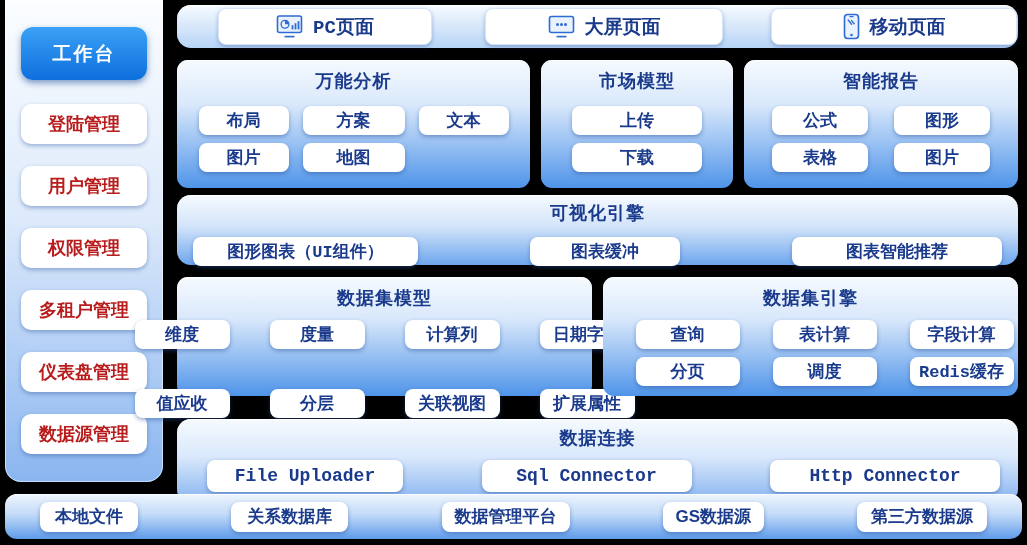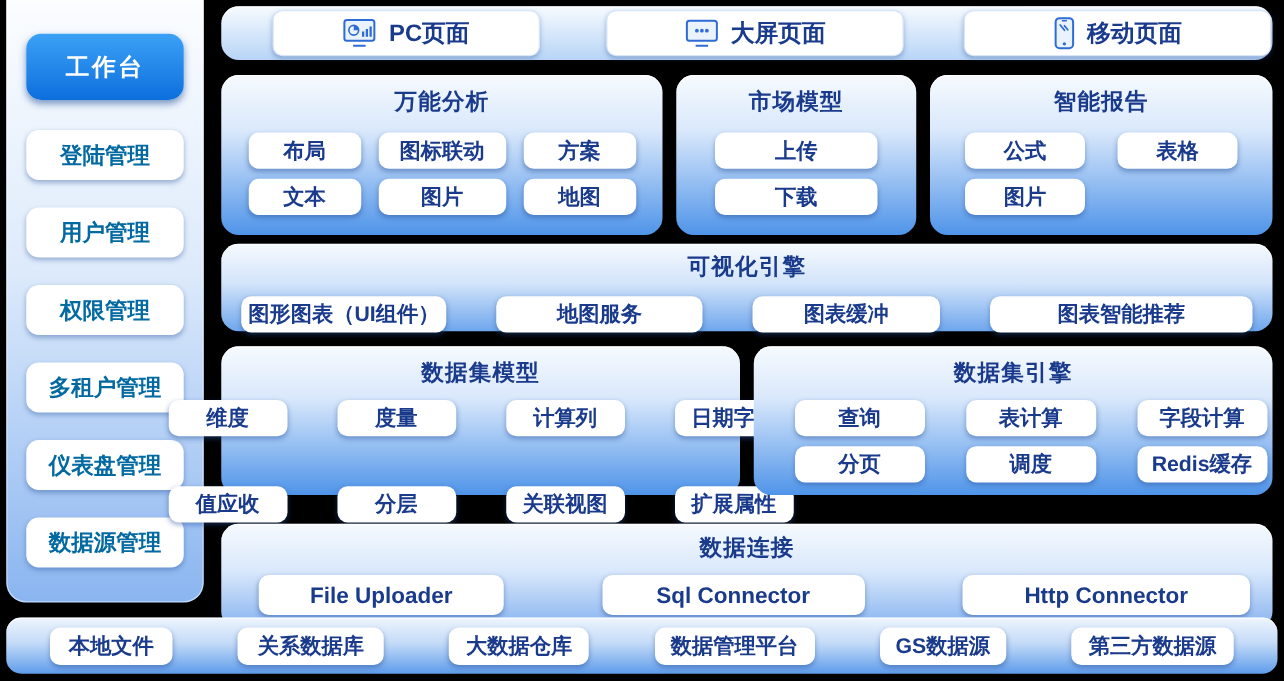--- a/index.html
+++ b/index.html
@@ -7,21 +7,21 @@
     width:1027px;height:545px;position:relative;overflow:hidden;
     font-family:"Liberation Sans","DejaVu Sans",sans-serif;
     -webkit-font-smoothing:antialiased;
   }
   .stage{position:absolute;inset:0;background:#000;border-radius:18px;}
   
   .panel{
     position:absolute;border-radius:14px;
     box-shadow:inset 0 1px 0 rgba(255,255,255,.85);
   }
-  .grad-tall{background:linear-gradient(180deg,#f6fafe 0%,#d9e8fb 35%,#4f94e9 100%);}
+  .grad-tall{background:linear-gradient(180deg,#f6fafe 0%,#d9e8fb 35%,#4f94e9 100%);border-radius:11px;}
   .grad-mid{background:linear-gradient(180deg,#f6fafe 0%,#d3e4fa 45%,#6ea6ed 100%);}
   .grad-soft{background:linear-gradient(180deg,#f6fafe 0%,#d9e8fb 45%,#85b2f0 100%);}
   .grad-flat{background:linear-gradient(180deg,#f7fbff 0%,#b7d4f6 100%);}
   .panel-title{
     text-align:center;padding-top:9px;font-size:18px;font-weight:700;
     color:#1a3a8c;letter-spacing:1px;
   }
   .chip{
     background:#fff;border-radius:8px;color:#1a3a8c;
     display:flex;align-items:center;justify-content:center;
@@ -32,32 +32,32 @@
   
   .sidebar{
     position:absolute;left:5px;top:0;width:158px;height:482px;
     border-radius:0 0 16px 16px;
     background:linear-gradient(180deg,#fbfdff 0%,#ddeafb 45%,#8ab5f0 100%);
     box-shadow:inset 0 0 0 1px rgba(255,255,255,.5);
     display:flex;flex-direction:column;align-items:center;
   }
   .side-btn{
     width:126px;height:40px;border-radius:10px;background:#fff;
-    color:#0369a1;font-size:18px;font-weight:700;
+    color:#b91c1c;font-size:18px;font-weight:700;
     display:flex;align-items:center;justify-content:center;
     box-shadow:0 2px 4px rgba(36,78,150,.4);margin-bottom:22px;cursor:pointer;
   }
   .side-btn.active{
     margin-top:27px;height:53px;width:126px;border-radius:12px;margin-bottom:24px;
     background:linear-gradient(180deg,#3ba1f6 0%,#0d6fdd 100%);
     color:#fff;font-size:19px;letter-spacing:2px;
     box-shadow:0 3px 6px rgba(10,60,140,.5);
   }
   
-  .main{position:absolute;left:177px;top:0;width:841px;height:545px;}
+  .main{position:absolute;left:177px;top:0;width:841px;height:545px;font-family:Liberation Mono, monospace;}
   .top-bar{left:0;top:5px;width:841px;height:43px;display:flex;align-items:center;}
   .top-btn{
     height:35px;border-radius:8px;background:#fff;
     border:1px solid #d7e5f8;
     display:flex;align-items:center;justify-content:center;gap:10px;
     color:#1a3a8c;font-size:19px;font-weight:700;
     box-shadow:0 2px 4px rgba(36,78,150,.35);cursor:pointer;
   }
   .top-btn .ic{display:flex;align-items:center;}
   
@@ -65,21 +65,21 @@
   .row2-grid .panel{position:relative;height:128px;}
   .chip-grid{display:grid;justify-content:center;margin-top:13px;row-gap:8px;}
   .g-analysis{grid-template-columns:90px 102px 90px;column-gap:14px;}
   .g-market{grid-template-columns:130px;}
   .g-report{grid-template-columns:96px 96px;column-gap:26px;}
   .g-dsmodel{grid-template-columns:repeat(4,95px);column-gap:5px;gap:40px;}
   .g-dsengine{grid-template-columns:repeat(3,104px);column-gap:33px;padding-left:28px;}
   
   .viz-row{display:flex;justify-content:space-between;align-items:center;padding:0 16px;margin-top:12px;}
   .viz-row .chip{height:29px;}
-  .w208{width:164px}.w165{width:165px}.w150{width:150px}.w210{width:210px}
+  .w208{width:225px}.w165{width:165px}.w150{width:150px}.w210{width:210px}
   
   .row4-grid{position:absolute;left:0;top:277px;width:841px;height:119px;display:flex;gap:11px;}
   .row4-grid .panel{position:relative;height:119px;}
   
   .conn-row{display:flex;justify-content:space-between;align-items:center;padding:0 18px;margin-top:10px;}
   .conn-row .chip{height:32px;font-size:18px;margin-left:12px;}
   .w196{width:196px}.w230{width:230px}.wsql{width:210px}
   
   .bottom-bar{
     position:absolute;left:5px;top:494px;width:1017px;height:45px;border-radius:12px;
@@ -148,49 +148,48 @@
         </span>
         <span>移动页面</span>
       </div>
     </div>
 
     <div class="row2-grid">
       <div class="panel grad-tall" style="width:353px">
         <div class="panel-title">万能分析</div>
         <div class="chip-grid g-analysis">
           <div class="chip">布局</div>
-          <div class="chip">图标联动</div>
           <div class="chip">方案</div>
           <div class="chip">文本</div>
           <div class="chip">图片</div>
           <div class="chip">地图</div>
         </div>
       </div>
       <div class="panel grad-tall" style="width:192px">
         <div class="panel-title">市场模型</div>
         <div class="chip-grid g-market">
           <div class="chip">上传</div>
           <div class="chip">下载</div>
         </div>
       </div>
       <div class="panel grad-tall" style="width:274px">
         <div class="panel-title">智能报告</div>
         <div class="chip-grid g-report">
           <div class="chip">公式</div>
+          <div class="chip">图形</div>
           <div class="chip">表格</div>
           <div class="chip">图片</div>
         </div>
       </div>
     </div>
 
     <div class="panel grad-mid" style="left:0;top:195px;width:841px;height:70px">
       <div class="panel-title" style="padding-top:6px">可视化引擎</div>
       <div class="viz-row">
         <div class="chip w208">图形图表（UI组件）</div>
-        <div class="chip w165">地图服务</div>
         <div class="chip w150">图表缓冲</div>
         <div class="chip w210">图表智能推荐</div>
       </div>
     </div>
 
     <div class="row4-grid">
       <div class="panel grad-tall" style="width:415px">
         <div class="panel-title">数据集模型</div>
         <div class="chip-grid g-dsmodel" style="margin-top:10px">
           <div class="chip">维度</div>
@@ -223,19 +222,18 @@
         <div class="chip wsql">Sql Connector</div>
         <div class="chip w230">Http Connector</div>
       </div>
     </div>
 
   </div>
 
   <div class="bottom-bar">
     <div class="chip bw1">本地文件</div>
     <div class="chip bw2">关系数据库</div>
-    <div class="chip bw3">大数据仓库</div>
     <div class="chip bw4">数据管理平台</div>
     <div class="chip bw5">GS数据源</div>
     <div class="chip bw6">第三方数据源</div>
   </div>
 
 </div>
 
 </body></html>

